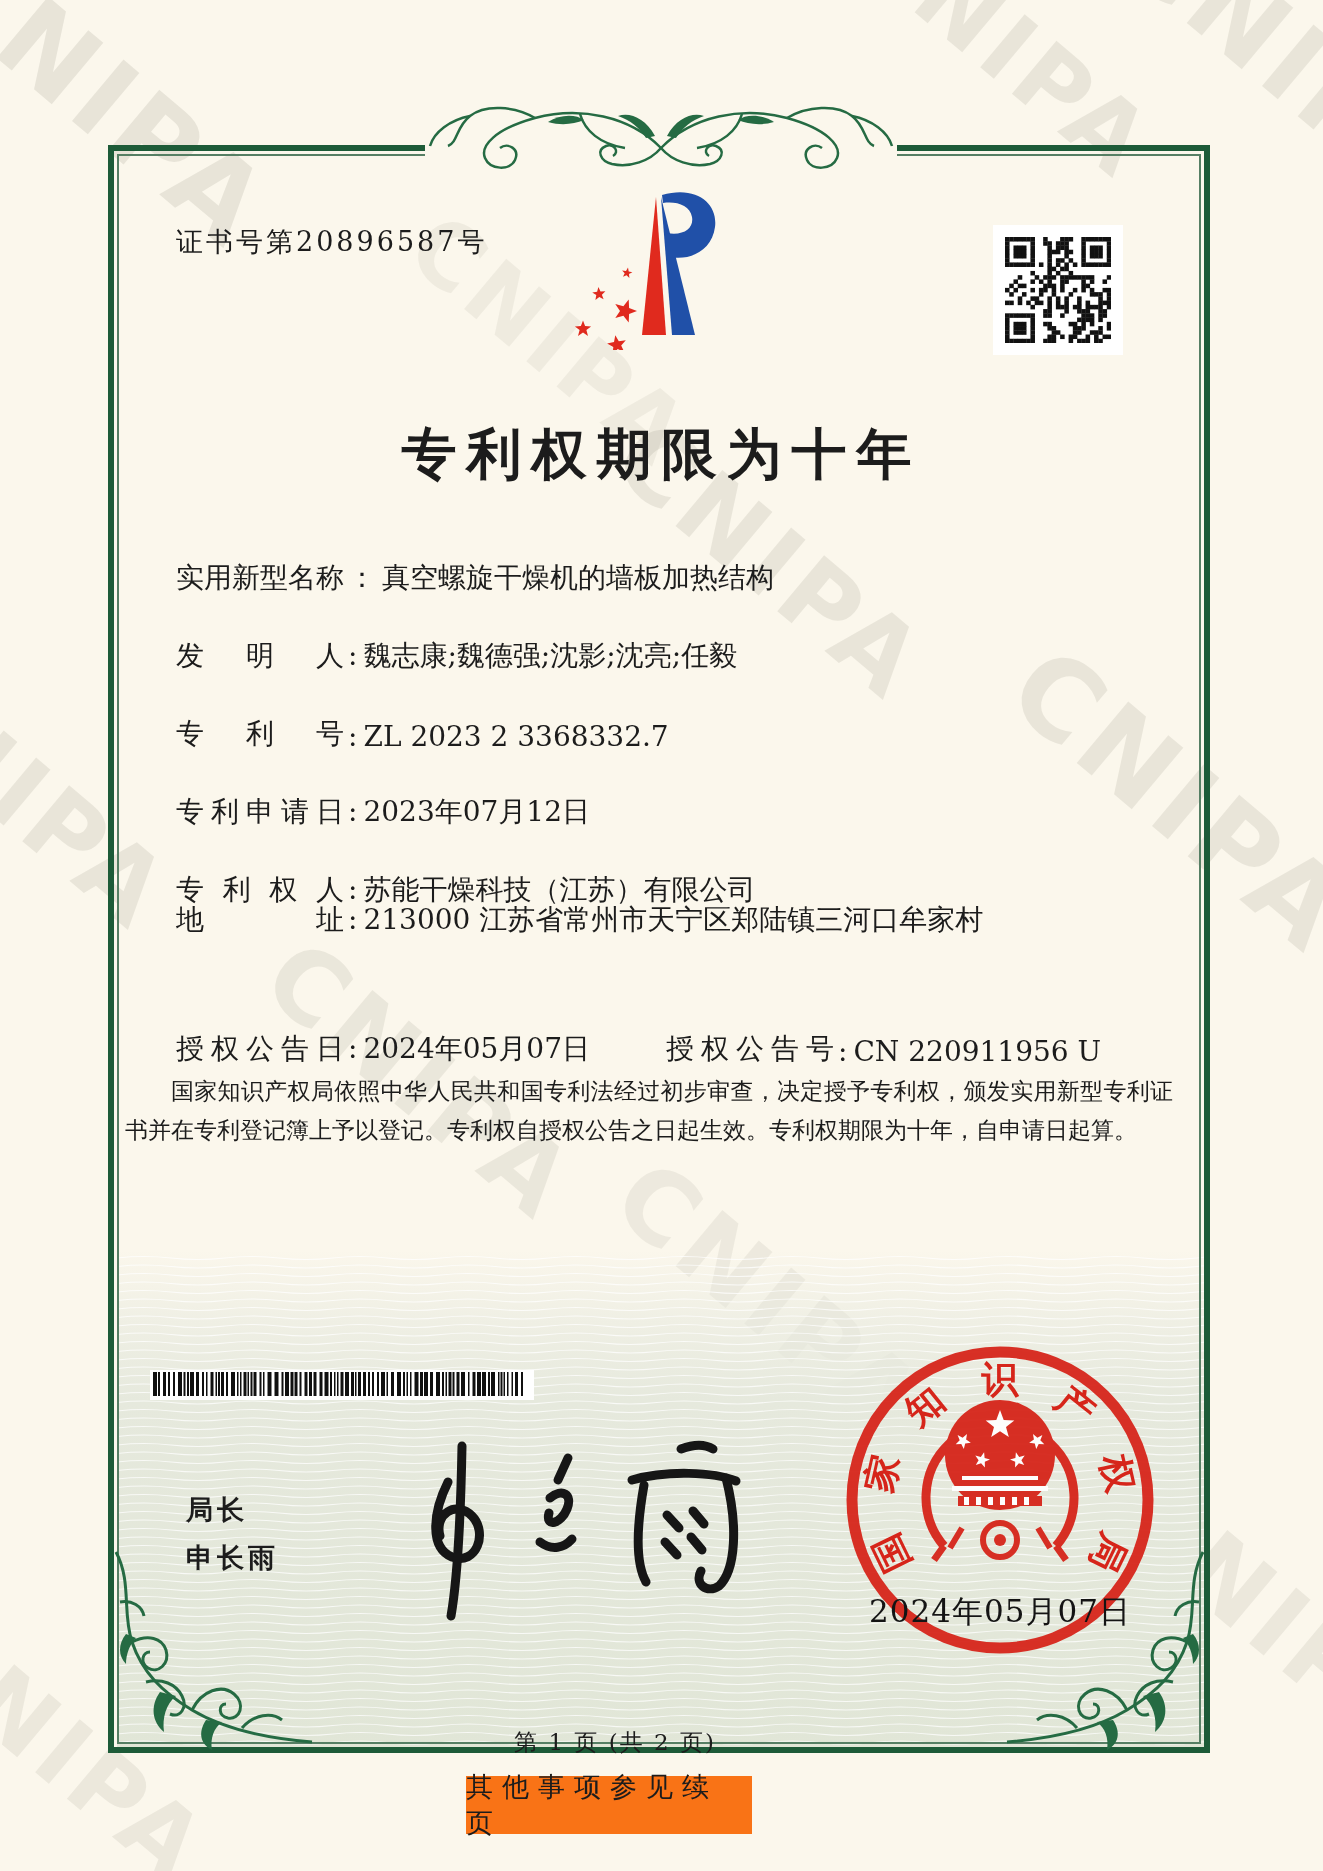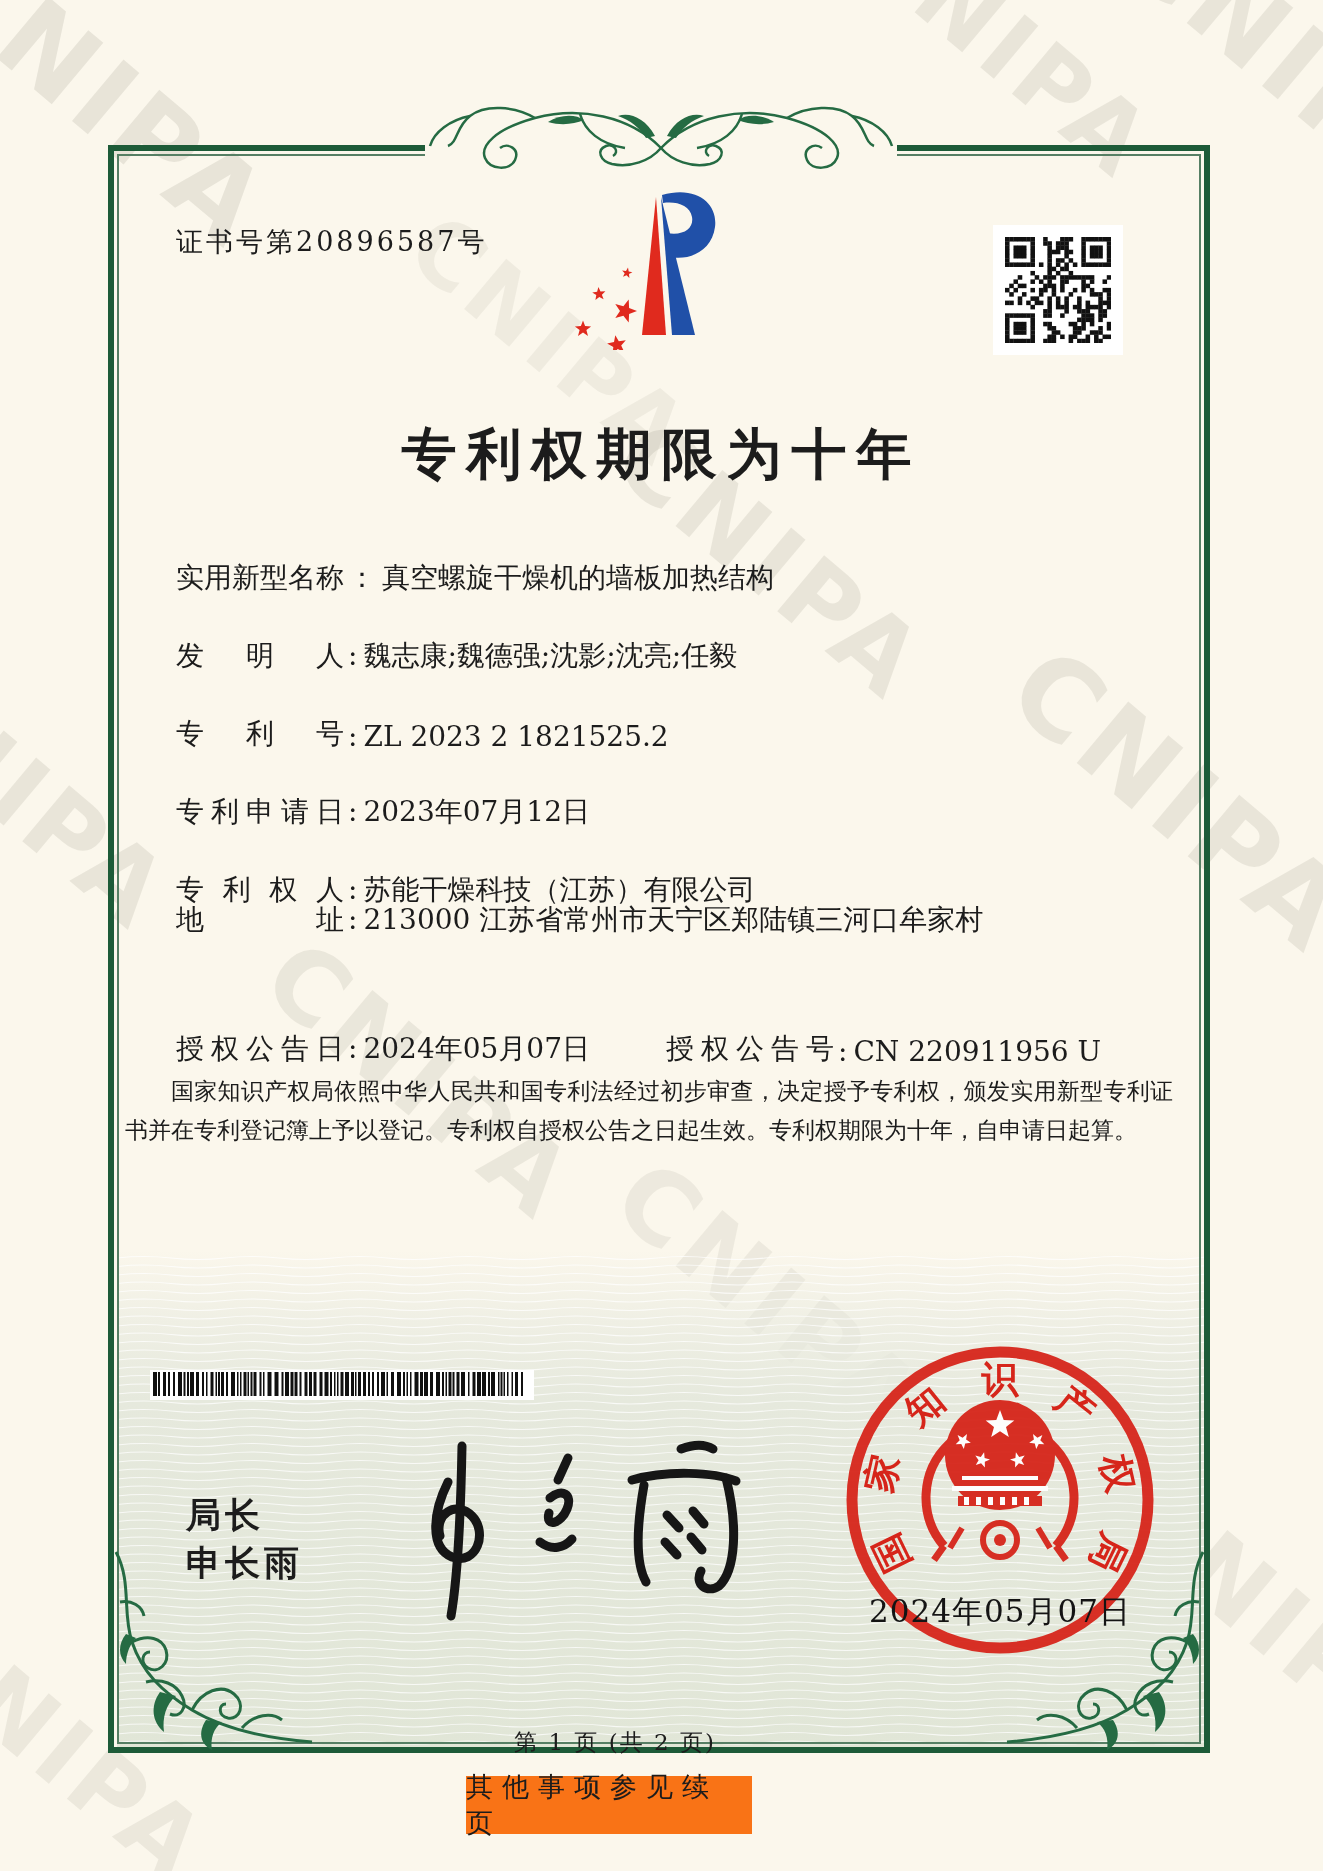--- a/index.html
+++ b/index.html
@@ -50,21 +50,21 @@
   .fsep{display:inline-block; margin:0 6px 0 4px;}
   .pair2{position:absolute; left:490px; top:0;}
   .body-text{
     position:absolute; left:125px; top:1072px; width:1048px;
     font-size:23px; line-height:39px; text-align:justify;
   }
   .body-text p{margin:0 0 8px 0; text-indent:2em;}
   .barcode{position:absolute; left:150px; top:1370px; width:384px; height:30px; background:#fff; padding:2px 3px; box-sizing:border-box;}
   .barcode svg{display:block;}
   .official{
-    position:absolute; left:186px; font-size:35px; font-weight:600;
+    position:absolute; left:186px; font-size:27px; font-weight:600;
     font-family:"DejaVu Sans","Liberation Sans",sans-serif; letter-spacing:4px;
   }
   .director-label{top:1492px;}
   .director-name{top:1540px;}
   .signature{position:absolute; left:382px; top:1430px;}
   .seal{position:absolute; left:845px; top:1345px;}
   .page-info{
     position:absolute; left:0; top:1706px; width:1230px; text-align:center; font-size:23px; letter-spacing:2px;margin-top:21px;
   }
   .cont-box{
@@ -524,21 +524,21 @@
 
     <div class="doc-title">专利权期限为十年</div>
 
     <div class="frow" style="top:532px">
       <span class="flabel">实用新型名称</span><span class="fsep">：</span><span>真空螺旋干燥机的墙板加热结构</span>
     </div>
     <div class="frow" style="top:610px">
       <span class="flabel">发明人</span><span class="fsep">:</span><span>魏志康;魏德强;沈影;沈亮;任毅</span>
     </div>
     <div class="frow" style="top:688px">
-      <span class="flabel">专利号</span><span class="fsep">:</span><span>ZL 2023 2 1821525.2</span>
+      <span class="flabel">专利号</span><span class="fsep">:</span><span>ZL 2023 2 3368332.7</span>
     </div>
     <div class="frow" style="top:766px">
       <span class="flabel">专利申请日</span><span class="fsep">:</span><span>2023年07月12日</span>
     </div>
     <div class="frow" style="top:844px">
       <span class="flabel">专利权人</span><span class="fsep">:</span><span>苏能干燥科技（江苏）有限公司</span>
     </div>
     <div class="frow" style="top:874px">
       <span class="flabel">地址</span><span class="fsep">:</span><span>213000 江苏省常州市天宁区郑陆镇三河口牟家村</span>
     </div>

